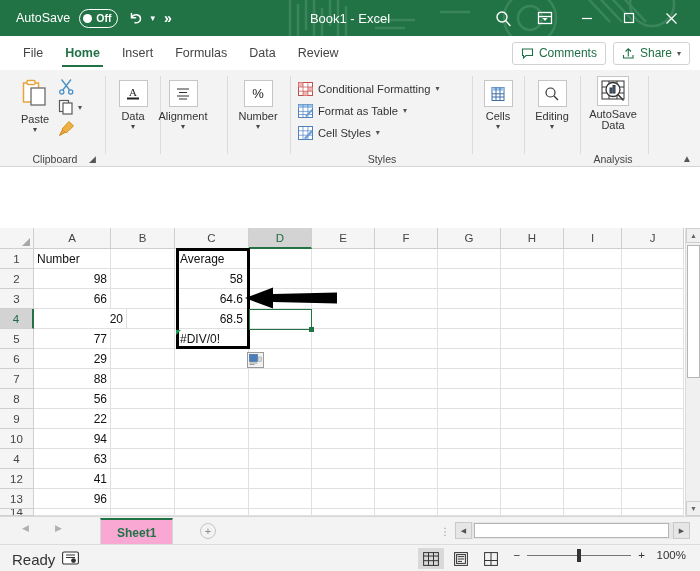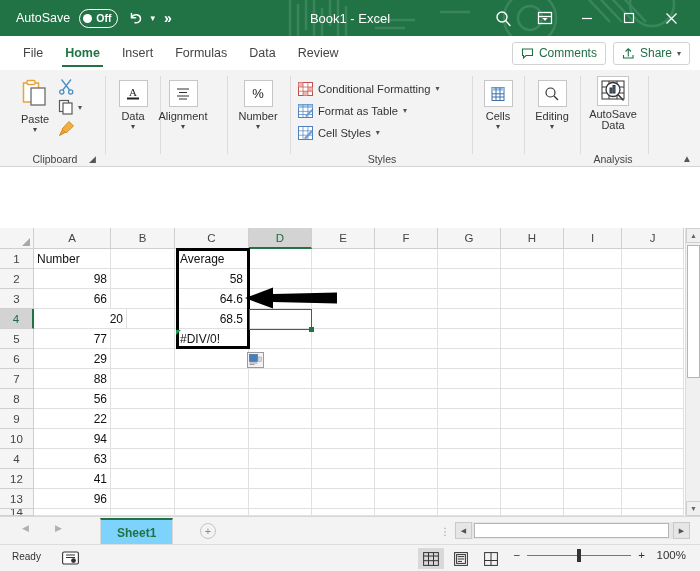--- a/index.html
+++ b/index.html
@@ -165,39 +165,39 @@
   .vsb-up, .vsb-down { position:absolute; left:0; width:15px; height:15px;
     display:flex; align-items:center; justify-content:center; color:#666; font-size:7px;
     background:#f0f0f0; border:1px solid #cfcfcf; }
   .vsb-up { top:0; } .vsb-down { bottom:0; }
   .vsb-thumb { position:absolute; left:1px; top:17px; width:13px; height:133px; background:#fff; border:1px solid #b5b5b5; }
 
   
   .sheetbar { position:absolute; left:0; top:516px; width:700px; height:28px; background:#f3f3f3; border-top:1px solid #d8d8d8; }
   .navarrows { position:absolute; left:22px; top:6px; display:flex; gap:26px; color:#b0b0b0; font-size:9px; }
   .sheettab {
-    position:absolute; left:100px; top:1px; height:27px; background:#7dd3fc;
+    position:absolute; left:100px; top:1px; height:27px; background:#f9a8d4;
     border-left:1px solid #d8d8d8; border-right:1px solid #d8d8d8;
     display:flex; align-items:center; padding:0 16px;
     color:#217346; font-weight:bold; font-size:12px;
     border-top:2px solid #217346;
   }
   .addsheet { position:absolute; left:200px; top:6px; width:16px; height:16px;
     border:1px solid #c5c5c5; border-radius:50%; color:#8a8a8a; font-size:11px;
     display:flex; align-items:center; justify-content:center; }
   .hdots { position:absolute; left:440px; top:9px; color:#9a9a9a; font-size:10px; }
   .hscroll { position:absolute; left:455px; top:5px; width:235px; height:17px; background:#e6e6e6; }
   .hsb-l, .hsb-r { position:absolute; top:0; width:17px; height:17px; background:#e6e6e6;
     border:1px solid #c9c9c9; display:flex; align-items:center; justify-content:center; color:#555; font-size:7px; }
   .hsb-l { left:0; } .hsb-r { right:0; }
   .hsb-thumb { position:absolute; left:19px; top:1px; width:195px; height:15px; background:#fff; border:1px solid #b5b5b5; }
 
   
   .statusbar { position:absolute; left:0; top:544px; width:700px; height:27px; background:#f3f3f3; border-top:1px solid #dcdcdc; }
-  .st-ready { position:absolute; left:12px; top:6px; font-size:10px; color:#333; }
+  .st-ready { position:absolute; left:12px; top:6px; font-size:15px; color:#333; }
   .st-rec { position:absolute; left:62px; top:6px; }
   .st-acc { position:absolute; left:92px; top:6px; display:flex; align-items:center; gap:4px; font-size:11.5px; color:#333; }
   .views { position:absolute; right:196px; top:3px; display:flex; gap:4px; }
   .viewbtn { width:26px; height:21px; display:flex; align-items:center; justify-content:center; }
   .viewbtn.on { background:#d9d9d9; }
   .zoomwrap { position:absolute; right:14px; top:4px; display:flex; align-items:center; gap:7px; font-size:11.5px; color:#333; }
   .zmline { width:104px; height:1px; background:#767676; position:relative; }
   .zmthumb { position:absolute; left:50px; top:-6px; width:4px; height:13px; background:#333; }
   .zoompct { width:34px; text-align:right; }
 </style>

